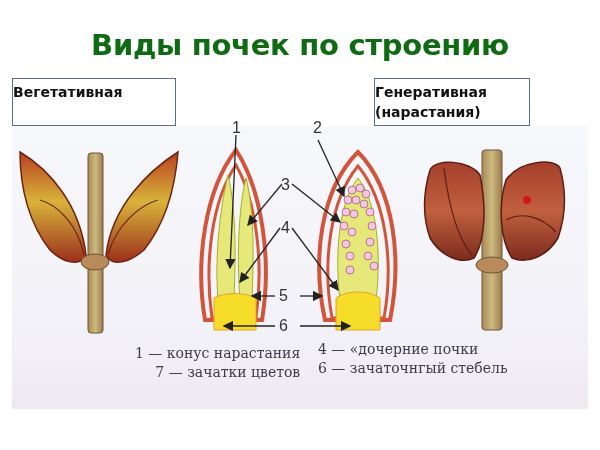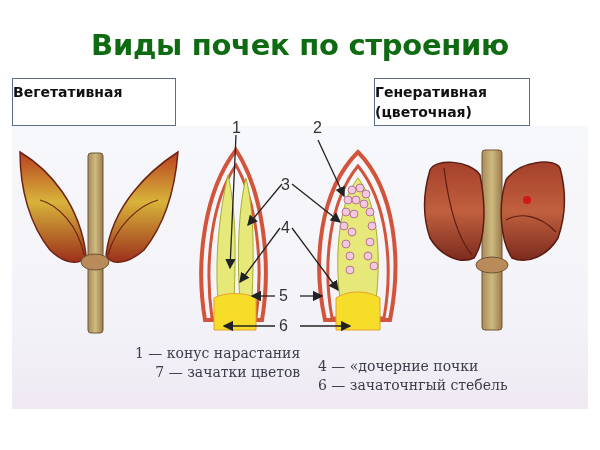--- a/index.html
+++ b/index.html
@@ -31,39 +31,39 @@
   .label-left { left: 12px; width: 164px; }
   .label-right { left: 374px; width: 156px; }
   .label-box span { display: block; }
   svg.art { position: absolute; left: 0; top: 0; }
   .legend {
     position: absolute; font-family: "DejaVu Serif", "Liberation Serif", serif;
     font-size: 14px; color: #3b3b4a; line-height: 19px;
   }
   .legend .row { white-space: nowrap; }
   .legend-left { left: 135px; top: 344px; text-align: right; }
-  .legend-right { left: 318px; top: 357px; }
+  .legend-right { left: 318px; top: 340px; }
   .num {
     position: absolute; font-family: "Liberation Sans", sans-serif;
     font-size: 16px; color: #333; 
   }
 </style>
 </head>
 <body>
 
 <div class="title">Виды почек по строению</div>
 
 <div class="figure"></div>
 
 <div class="label-box label-left">
   <span>Вегетативная</span>
 </div>
 <div class="label-box label-right">
   <span>Генеративная</span>
-  <span>(цветочная)</span>
+  <span>(нарастания)</span>
 </div>
 
 <svg class="art" width="600" height="450" viewBox="0 0 600 450">
   <defs>
     <marker id="ah" markerWidth="8" markerHeight="8" refX="7" refY="4" orient="auto">
       <path d="M0,0 L8,4 L0,8 z" fill="#222"></path>
     </marker>
     <linearGradient id="stemG" x1="0" x2="1">
       <stop offset="0" stop-color="#a98a5a"></stop>
       <stop offset="0.5" stop-color="#cdbb80"></stop>

